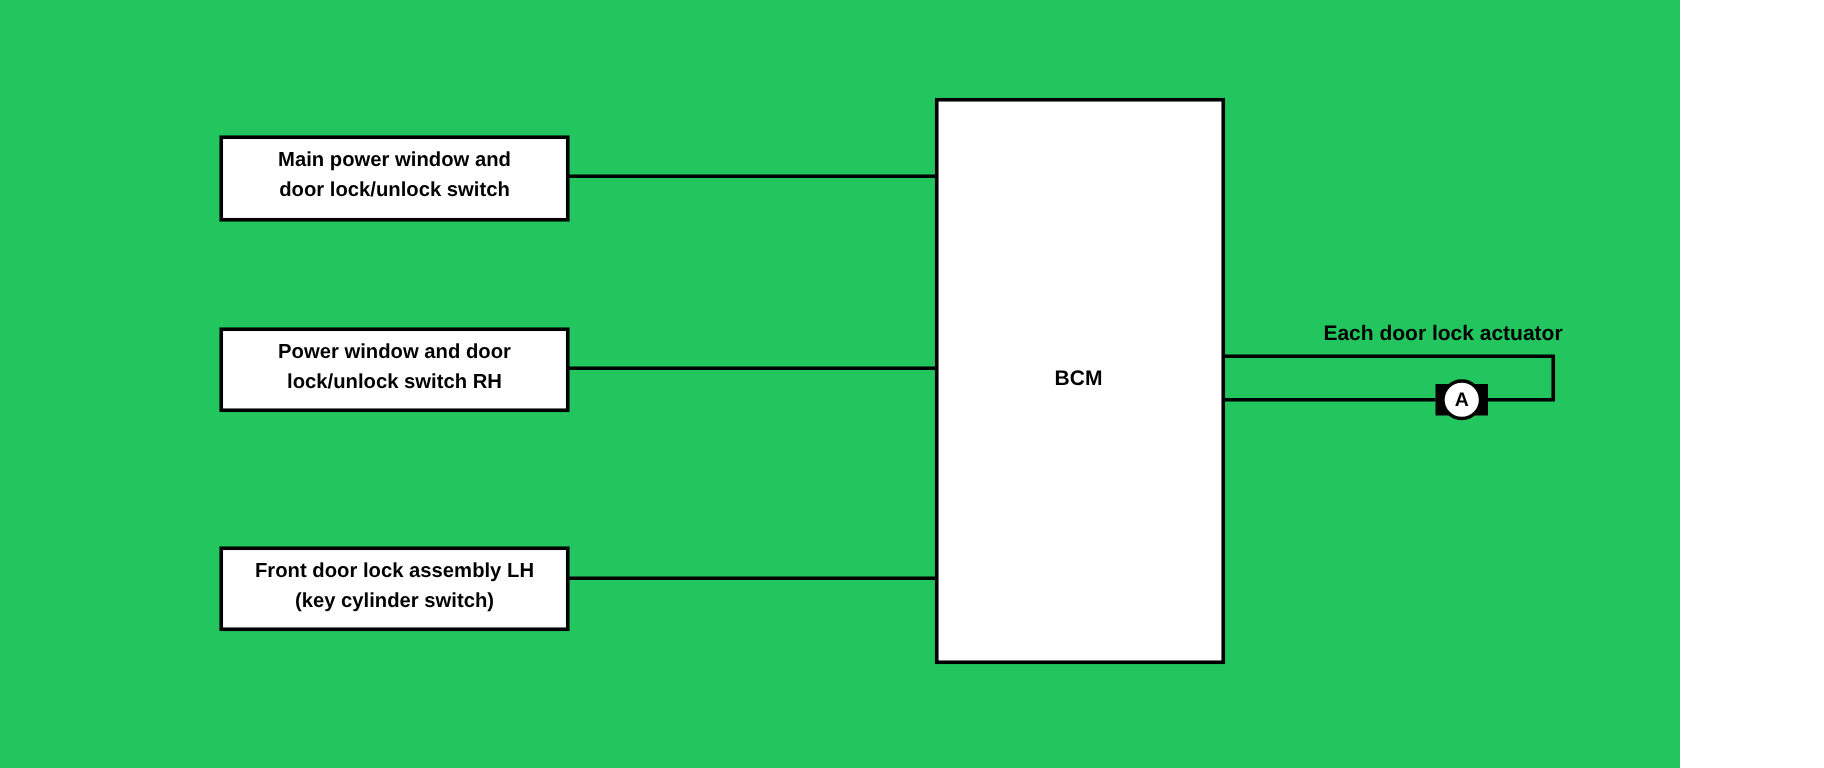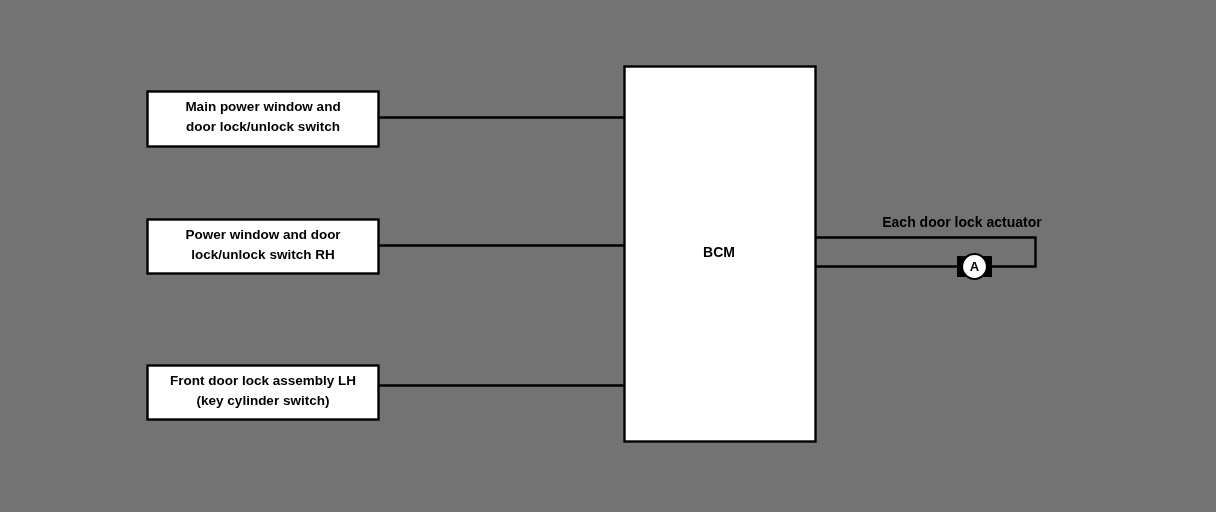--- a/index.html
+++ b/index.html
@@ -8,23 +8,23 @@
     background: #ffffff;
   }
   body {
     width: 1216px;
     height: 512px;
     font-family: "Liberation Sans", sans-serif;
     overflow: hidden;
   }
   #diagram-root {
     position: relative;
-    width: 1216px;
+    width: 1120px;
     height: 512px;
-    background: #737373;
+    background: #22c55e;
   }
   svg#wiring-diagram {
     display: block;
     width: 1216px;
     height: 512px;
   }
   .box-rect {
     fill: #ffffff;
     stroke: #000000;
     stroke-width: 2.4;

